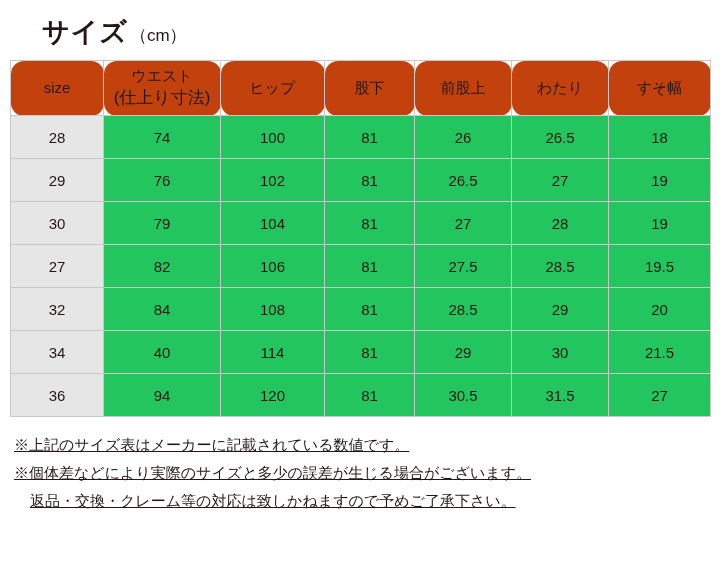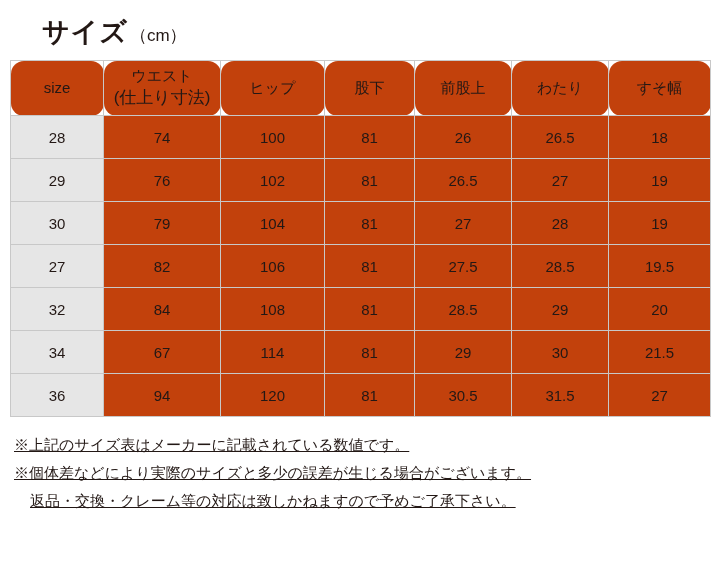--- a/index.html
+++ b/index.html
@@ -70,21 +70,21 @@
   }
   tbody tr {
     height: 43px;
     padding-left: 44px;
   }
   tbody td.row-head {
     background: #e6e6e6;
     font-size: 15px;
   }
   tbody td {
-    background: #c2410c;
+    background: #22c55e;
   }
   col.c0 { width: 93px; }
   col.c1 { width: 117px; }
   col.c2 { width: 104px; }
   col.c3 { width: 90px; }
   col.c4 { width: 97px; }
   col.c5 { width: 97px; }
   col.c6 { width: 102px; }
 
   .notes {
@@ -188,21 +188,21 @@
         <td class="row-head">32</td>
         <td>84</td>
         <td>108</td>
         <td>81</td>
         <td>28.5</td>
         <td>29</td>
         <td>20</td>
       </tr>
       <tr>
         <td class="row-head">34</td>
-        <td>67</td>
+        <td>40</td>
         <td>114</td>
         <td>81</td>
         <td>29</td>
         <td>30</td>
         <td>21.5</td>
       </tr>
       <tr>
         <td class="row-head">36</td>
         <td>94</td>
         <td>120</td>

